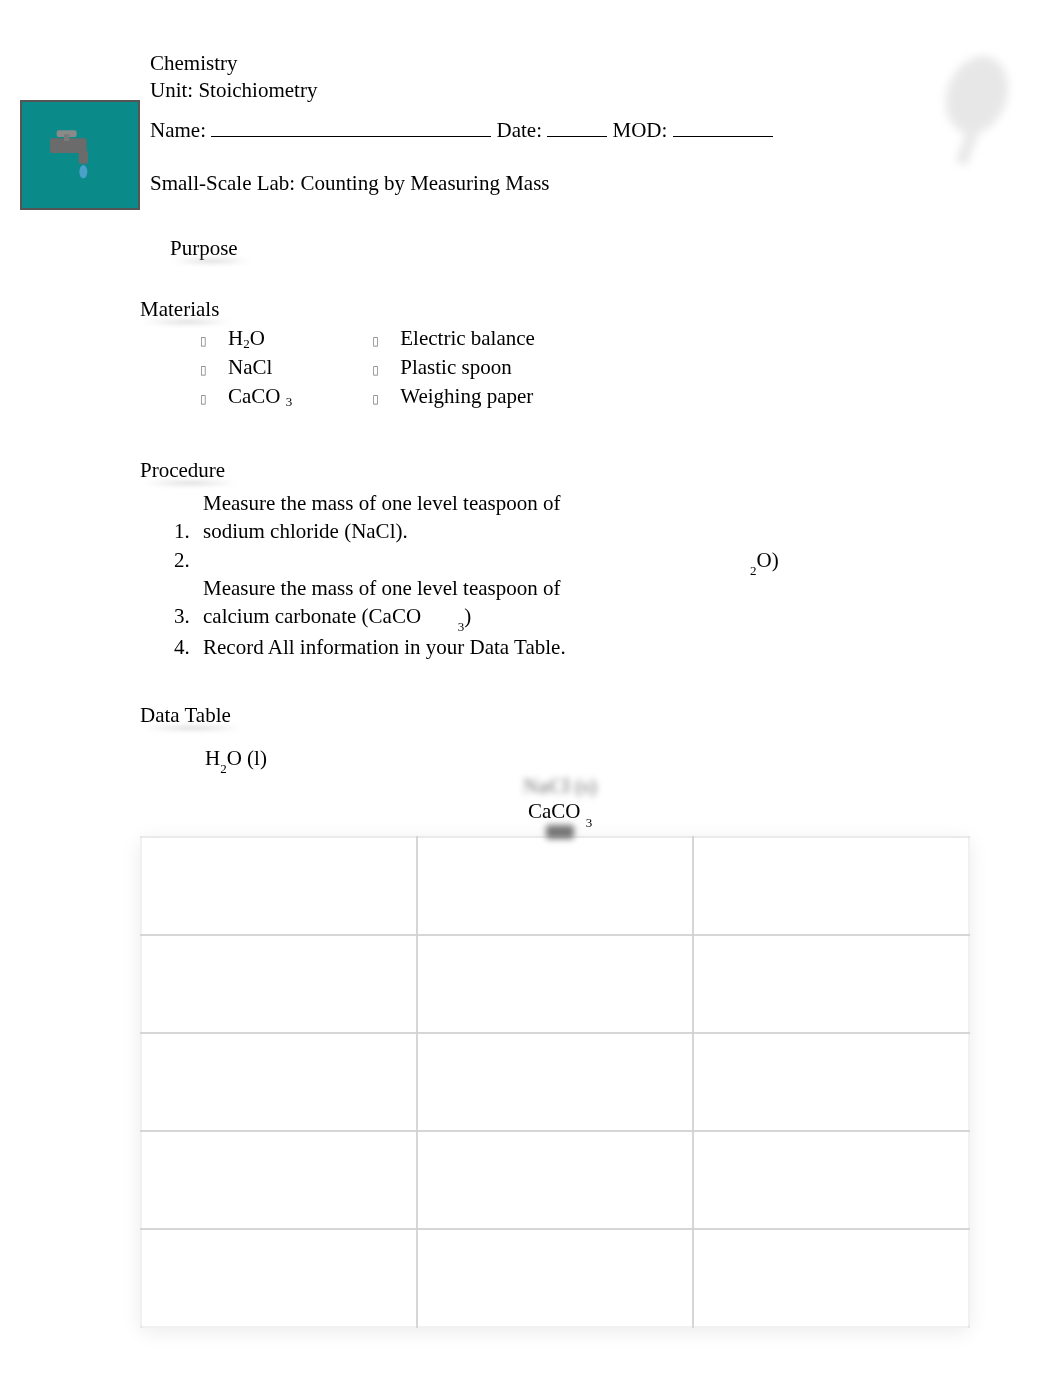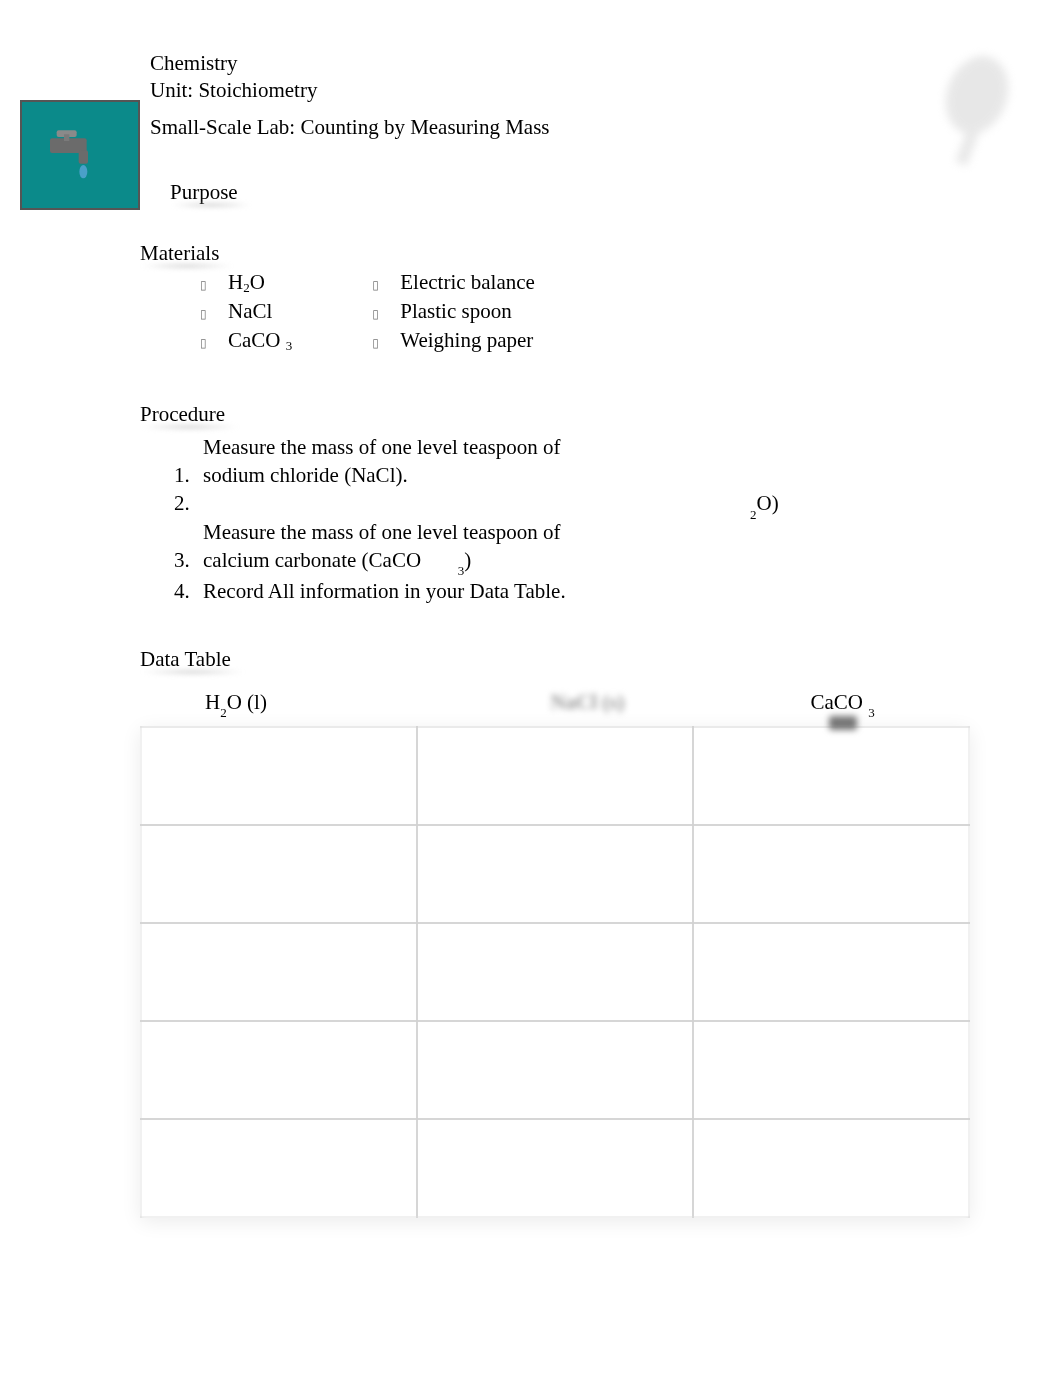--- a/index.html
+++ b/index.html
@@ -112,20 +112,21 @@
       margin-left: 110px;
     }
     .table-wrap {
       margin-top: 18px;
       margin-left: 110px;
     }
     .col-headers {
       display: flex;
       width: 820px;
       margin-left: 10px;
+      flex-direction: column;
     }
     .col-headers > div {
       flex: 1;
       text-align: center;
       position: relative;
     }
     .col-headers > div:first-child { text-align: left; padding-left: 55px; }
     .blur-label {
       filter: blur(3px);
       color: #999;
@@ -180,20 +181,25 @@
     <rect x="40" y="85" width="12" height="40" fill="#ccc" transform="rotate(20 46 105)"></rect>
   </svg>
 </div>
 
 <div class="header-title">
   <div>Chemistry</div>
   <div>Unit: Stoichiometry</div>
 </div>
 
 <div class="content">
+  <div class="name-row">
+    <span>Name: </span><span class="line" style="width:280px"></span>
+    <span> Date: </span><span class="line" style="width:60px"></span>
+    <span> MOD: </span><span class="line" style="width:100px"></span>
+  </div>
 
   <div class="lab-title">Small-Scale Lab: Counting by Measuring Mass</div>
 
   <div class="purpose-indent section-heading">Purpose</div>
 </div>
 
 <div class="mat-wrap">
   <div class="section-heading">Materials</div>
   <div class="materials-row">
     <div class="mat-col">

